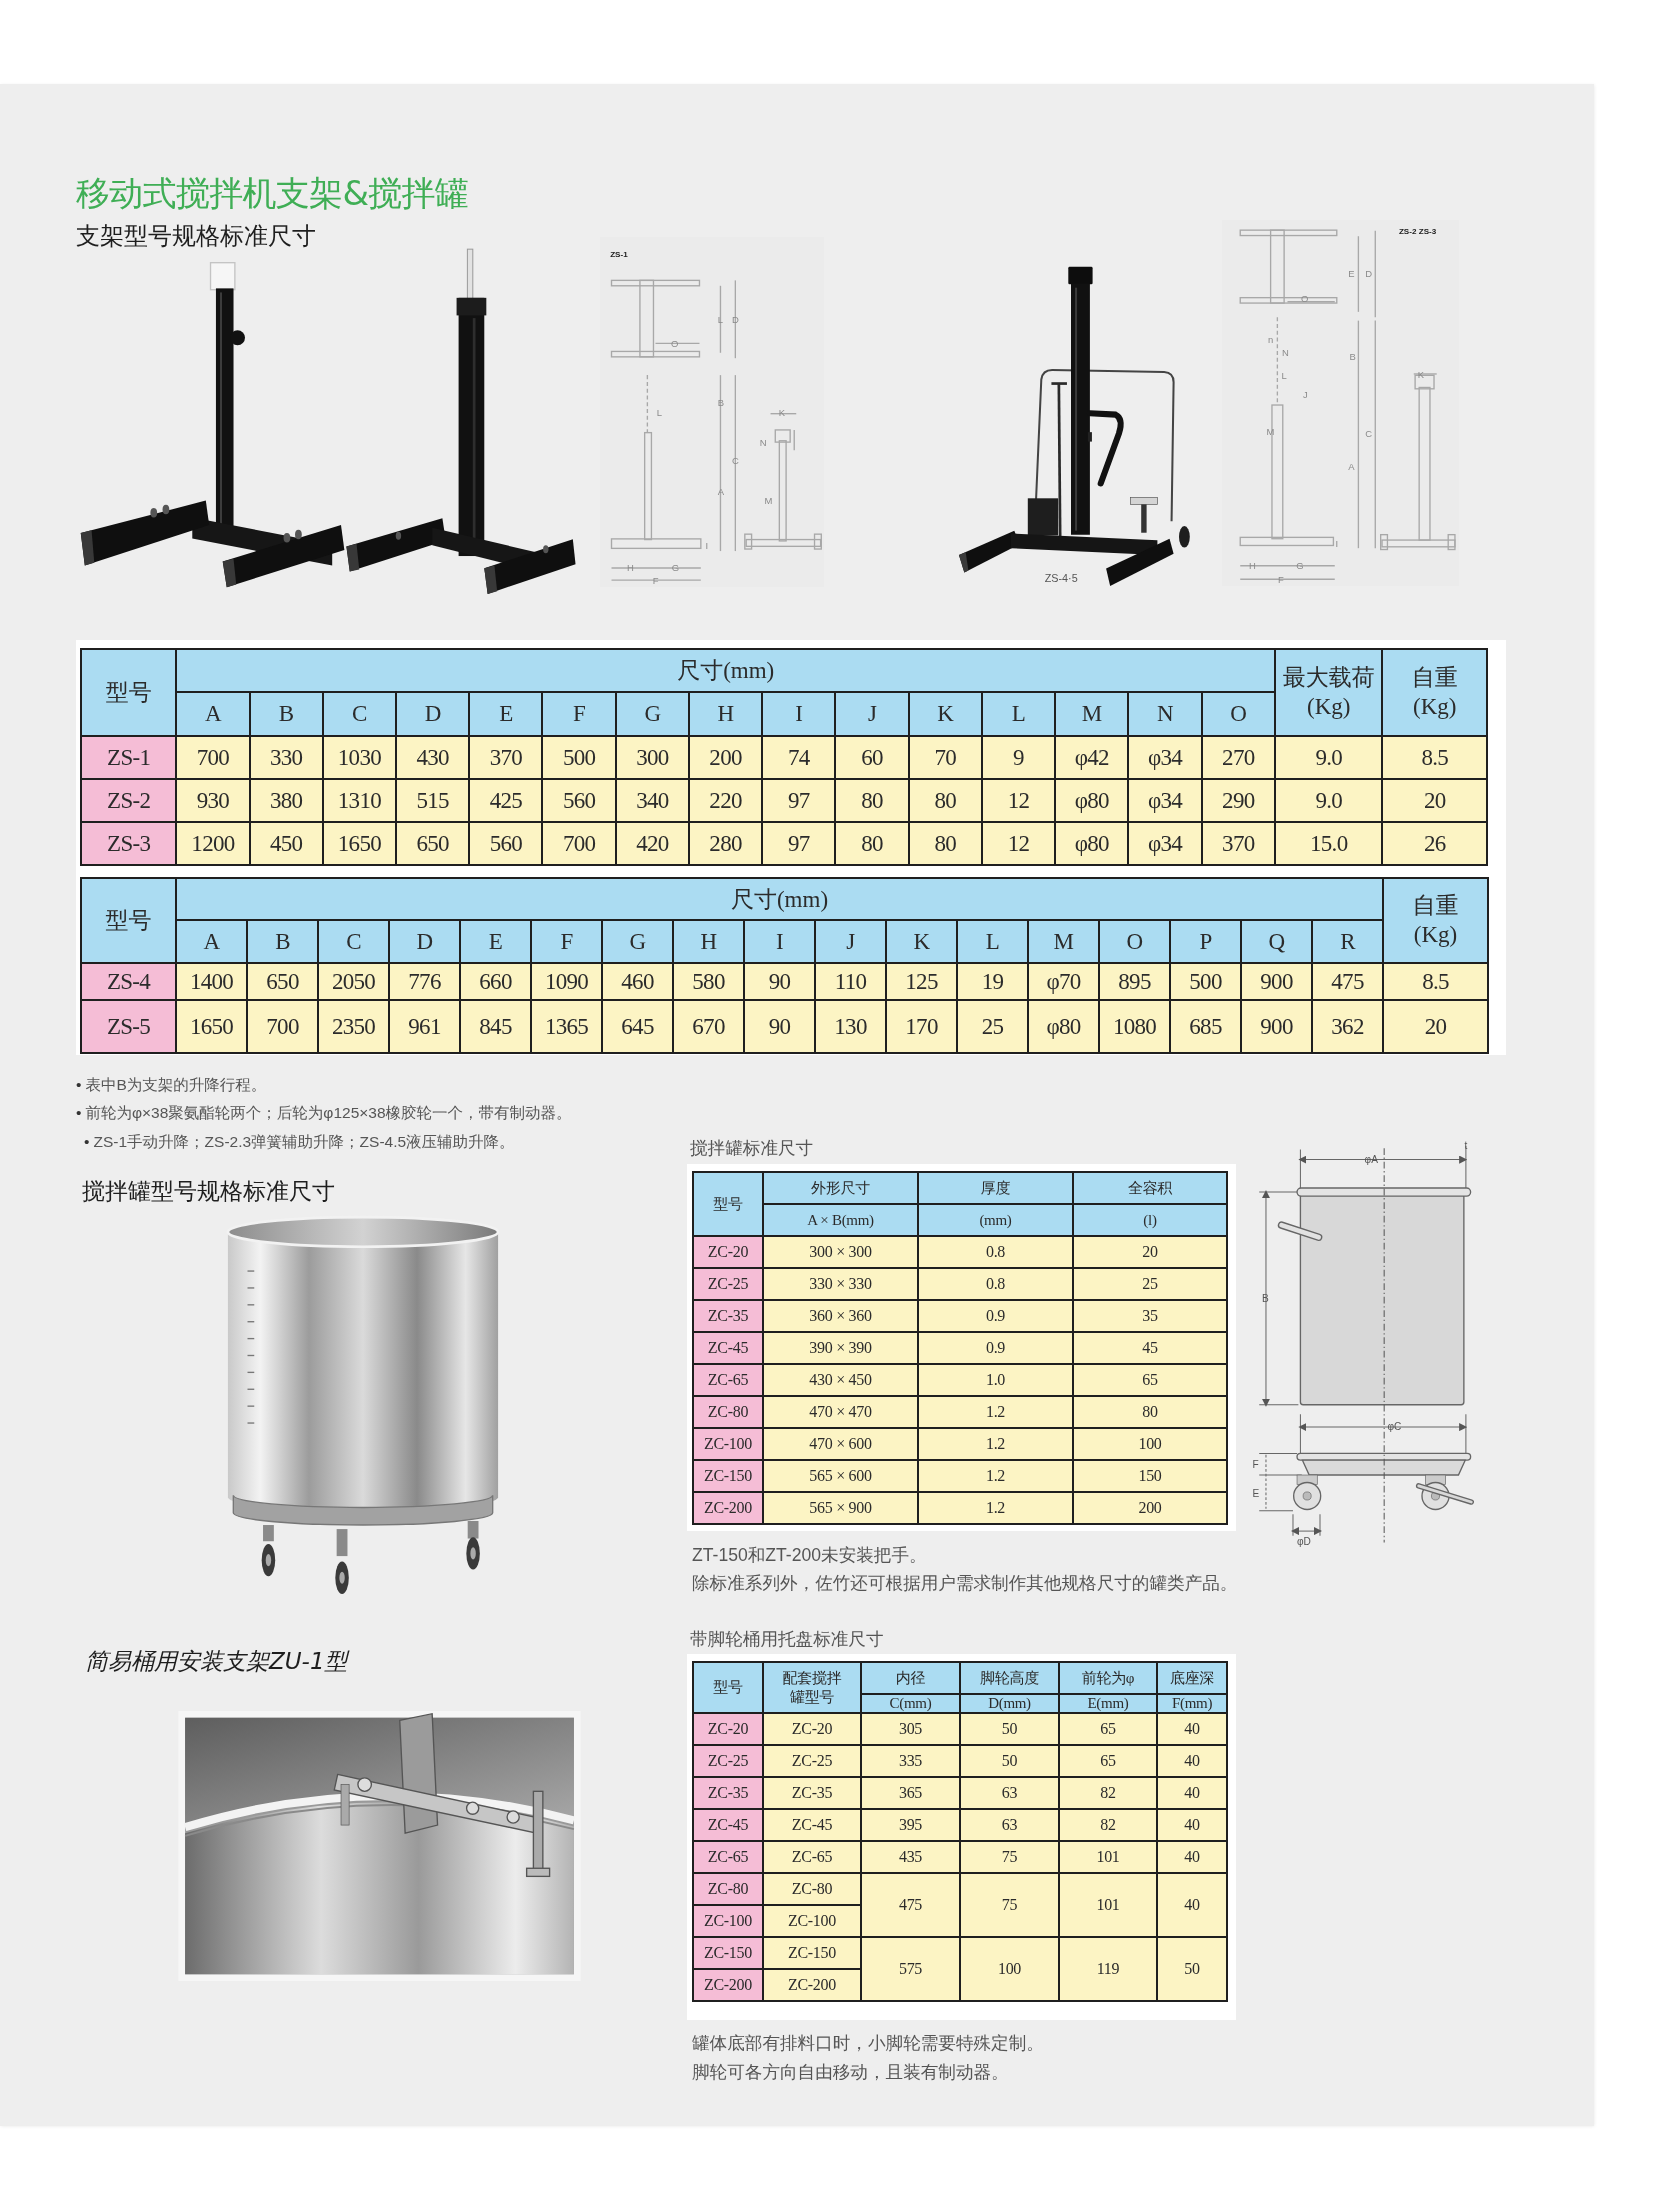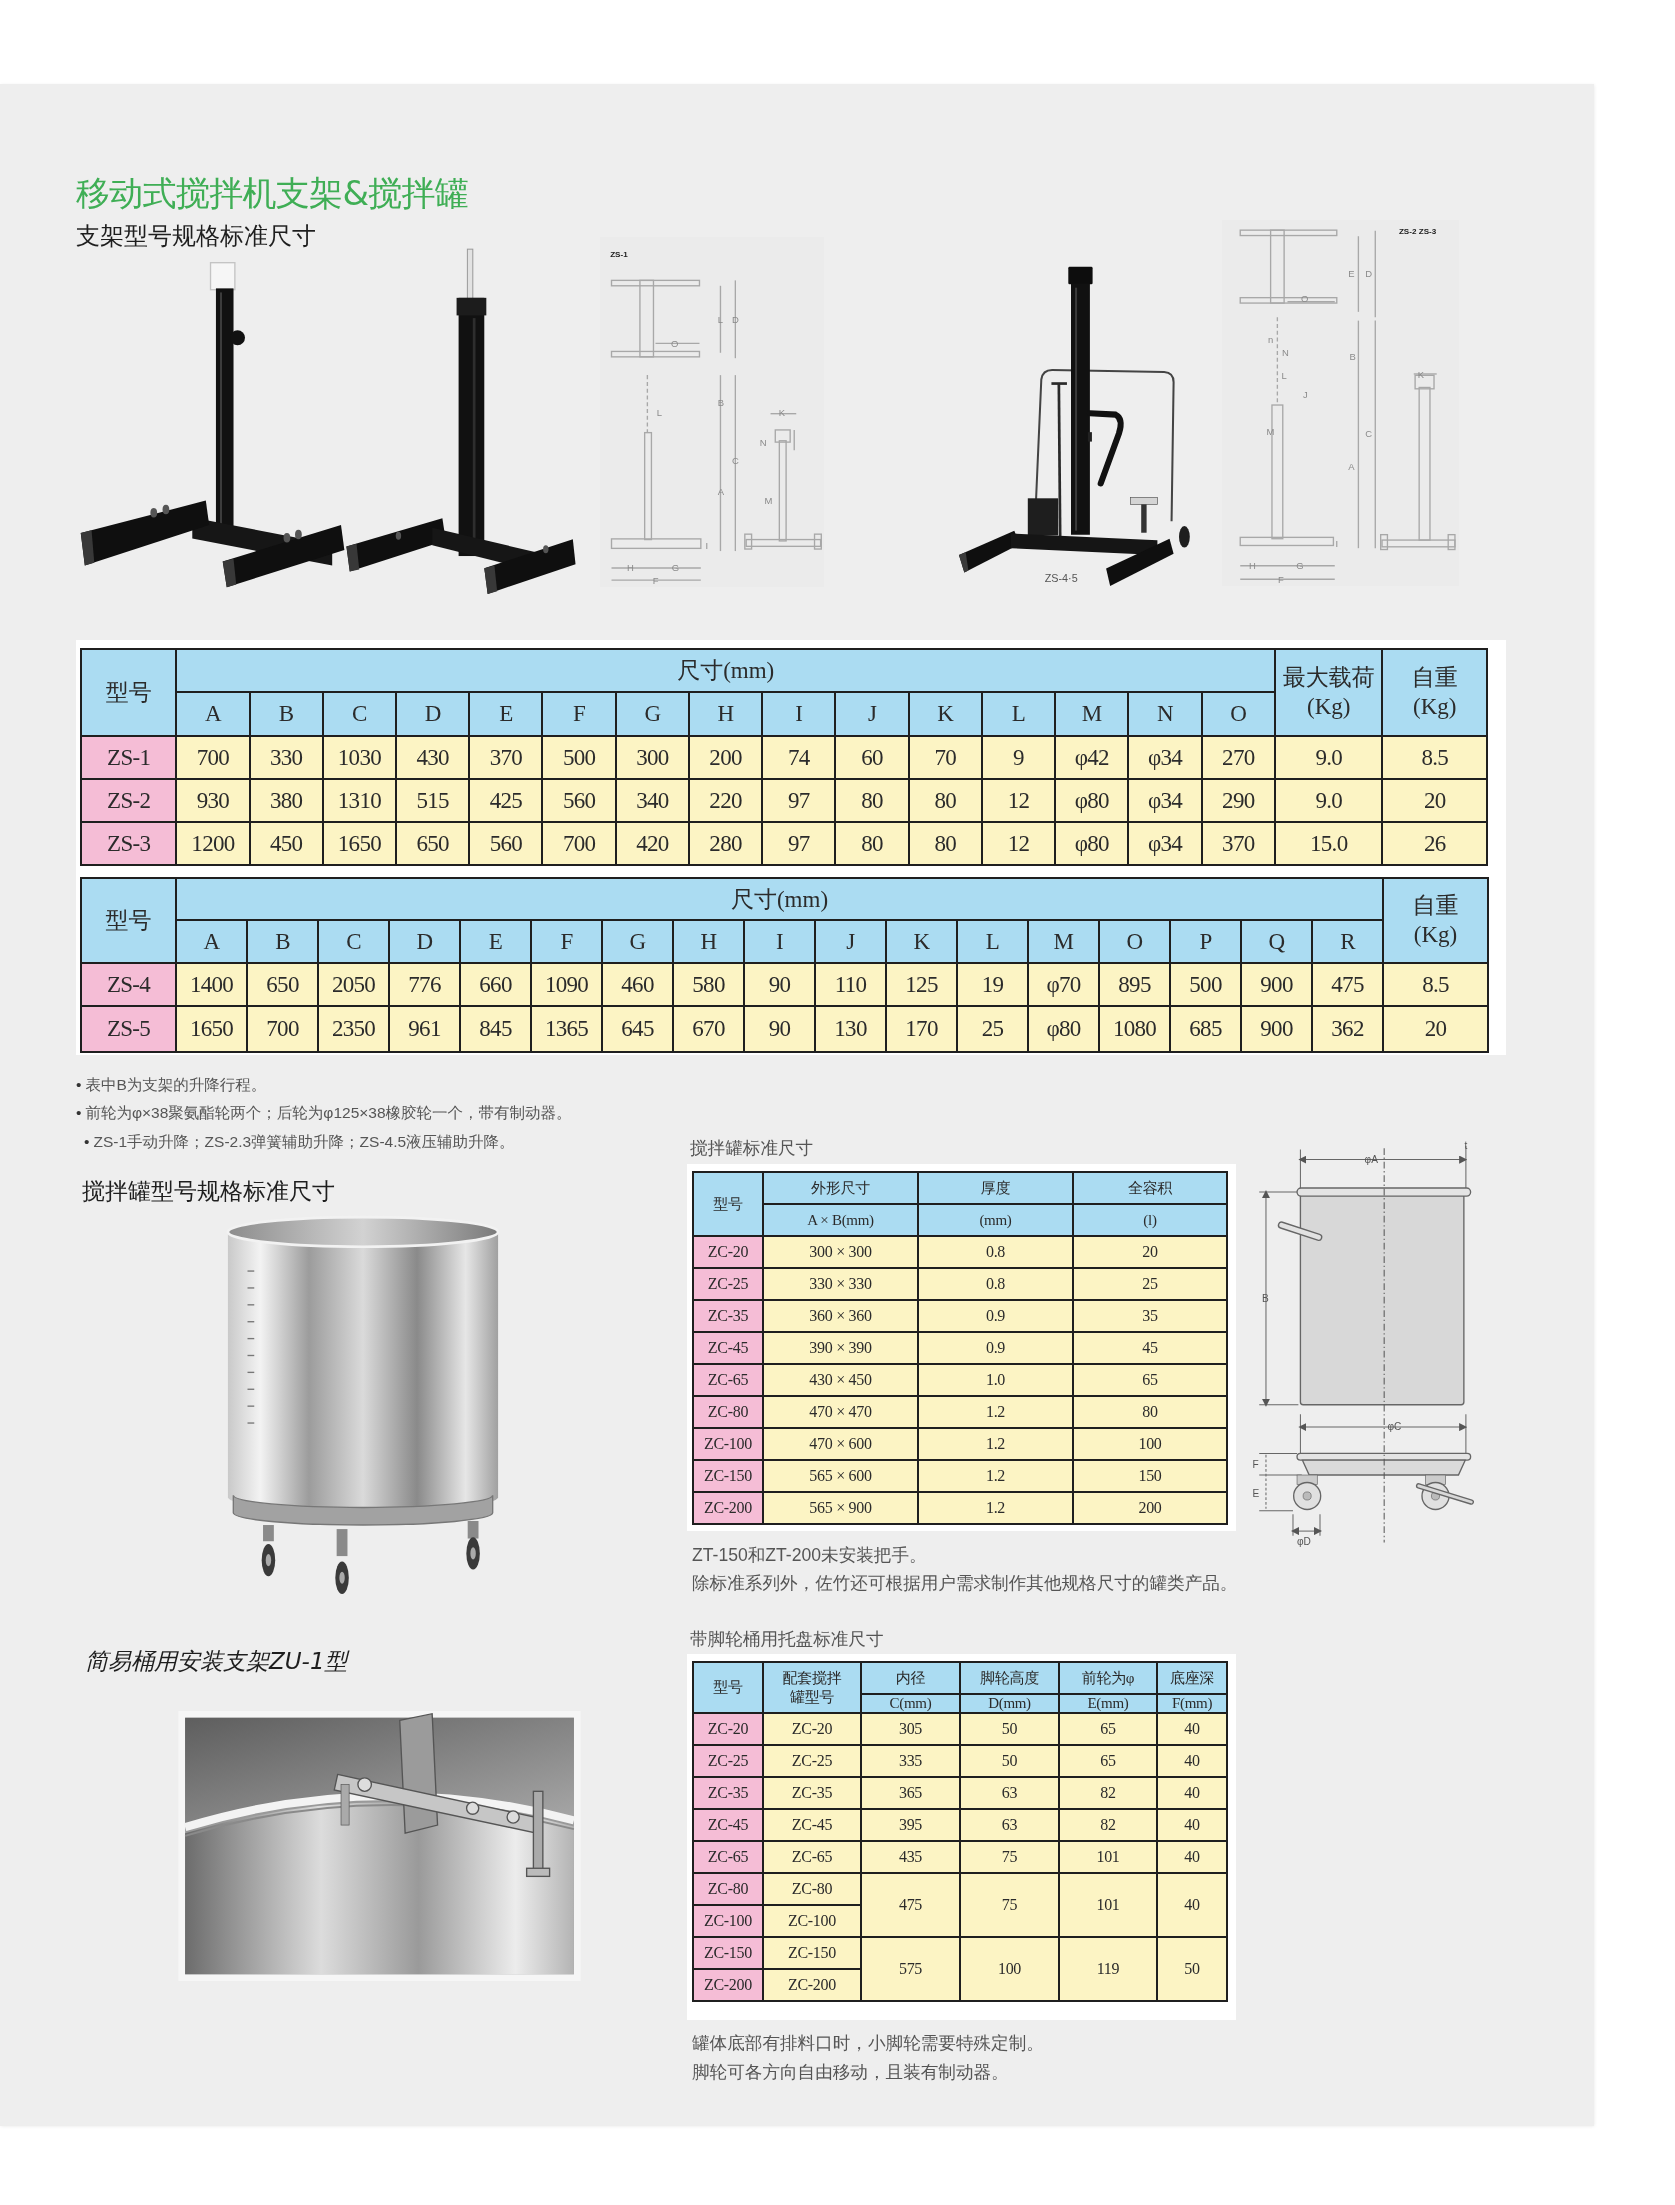--- a/index.html
+++ b/index.html
@@ -330,42 +330,42 @@
     <th class="hd">I</th>
     <th class="hd">J</th>
     <th class="hd">K</th>
     <th class="hd">L</th>
     <th class="hd">M</th>
     <th class="hd">O</th>
     <th class="hd">P</th>
     <th class="hd">Q</th>
     <th class="hd">R</th>
   </tr>
-  <tr style="height:43px">
+  <tr style="height:37px">
     <td class="md">ZS-4</td>
     <td class="dc">1400</td>
     <td class="dc">650</td>
     <td class="dc">2050</td>
     <td class="dc">776</td>
     <td class="dc">660</td>
     <td class="dc">1090</td>
     <td class="dc">460</td>
     <td class="dc">580</td>
     <td class="dc">90</td>
     <td class="dc">110</td>
     <td class="dc">125</td>
     <td class="dc">19</td>
     <td class="dc">φ70</td>
     <td class="dc">895</td>
     <td class="dc">500</td>
     <td class="dc">900</td>
     <td class="dc">475</td>
     <td class="dc">8.5</td>
   </tr>
-  <tr style="height:46px">
+  <tr style="height:53px">
     <td class="md">ZS-5</td>
     <td class="dc">1650</td>
     <td class="dc">700</td>
     <td class="dc">2350</td>
     <td class="dc">961</td>
     <td class="dc">845</td>
     <td class="dc">1365</td>
     <td class="dc">645</td>
     <td class="dc">670</td>
     <td class="dc">90</td>

